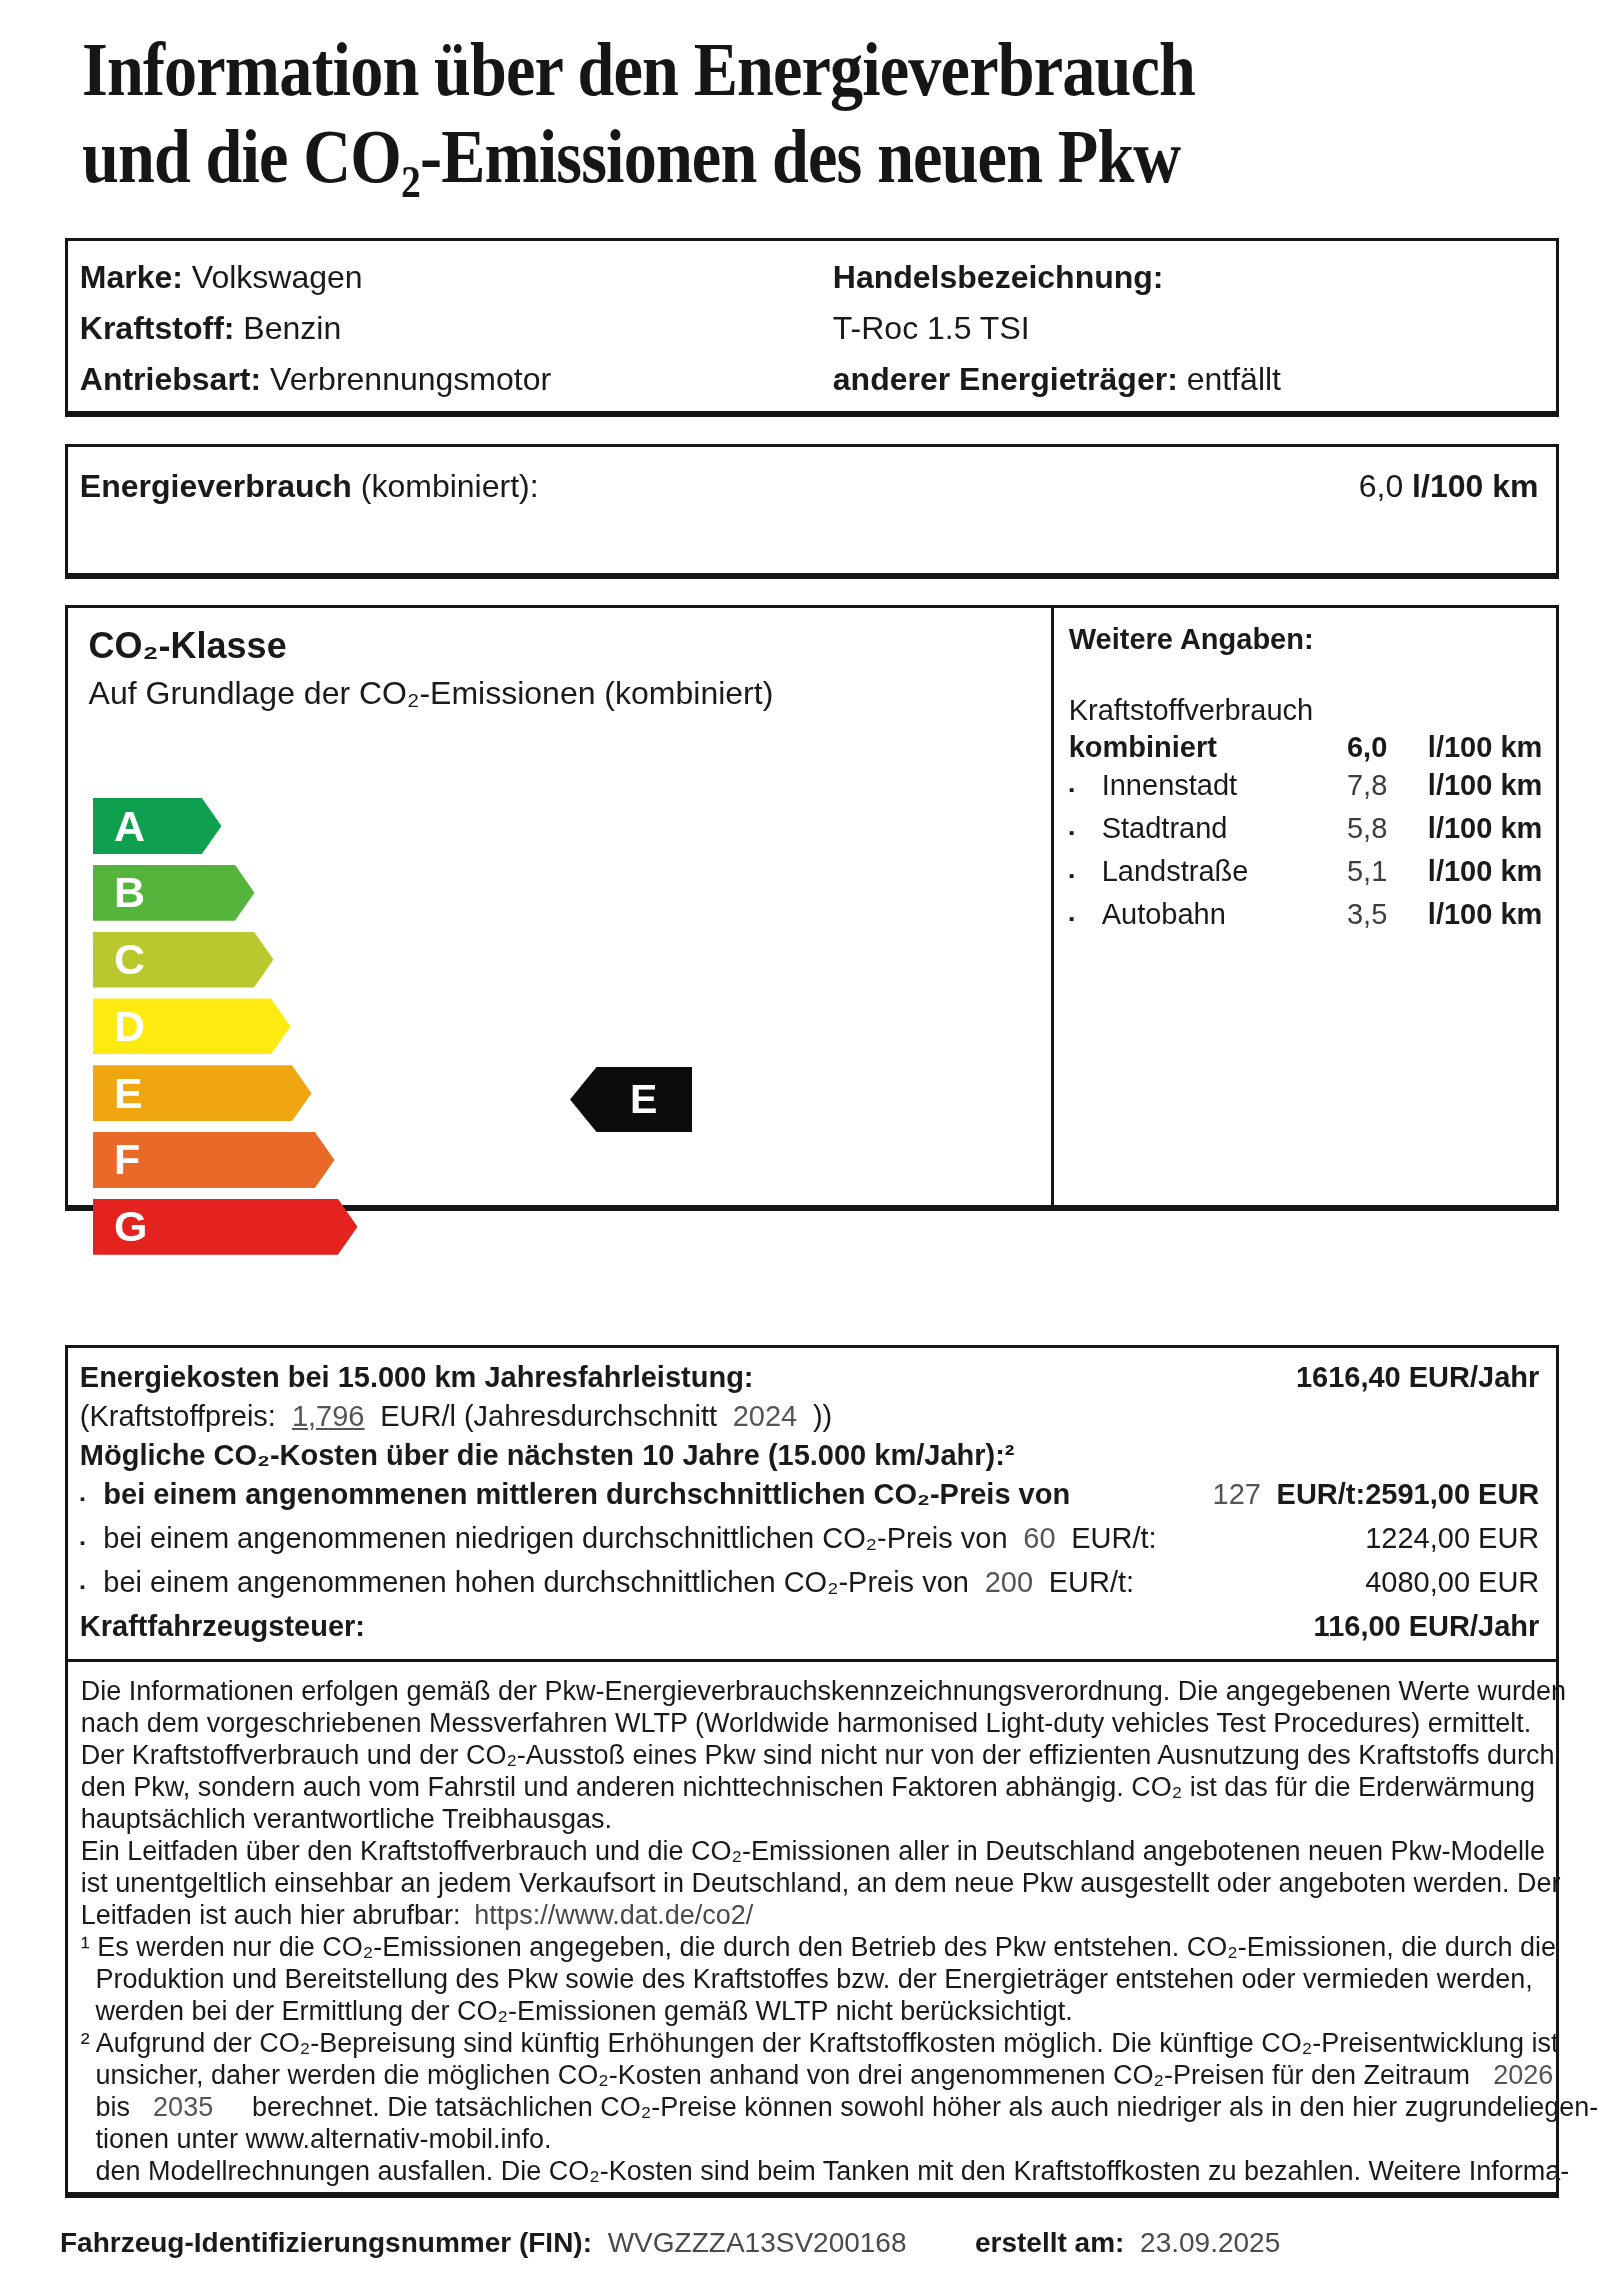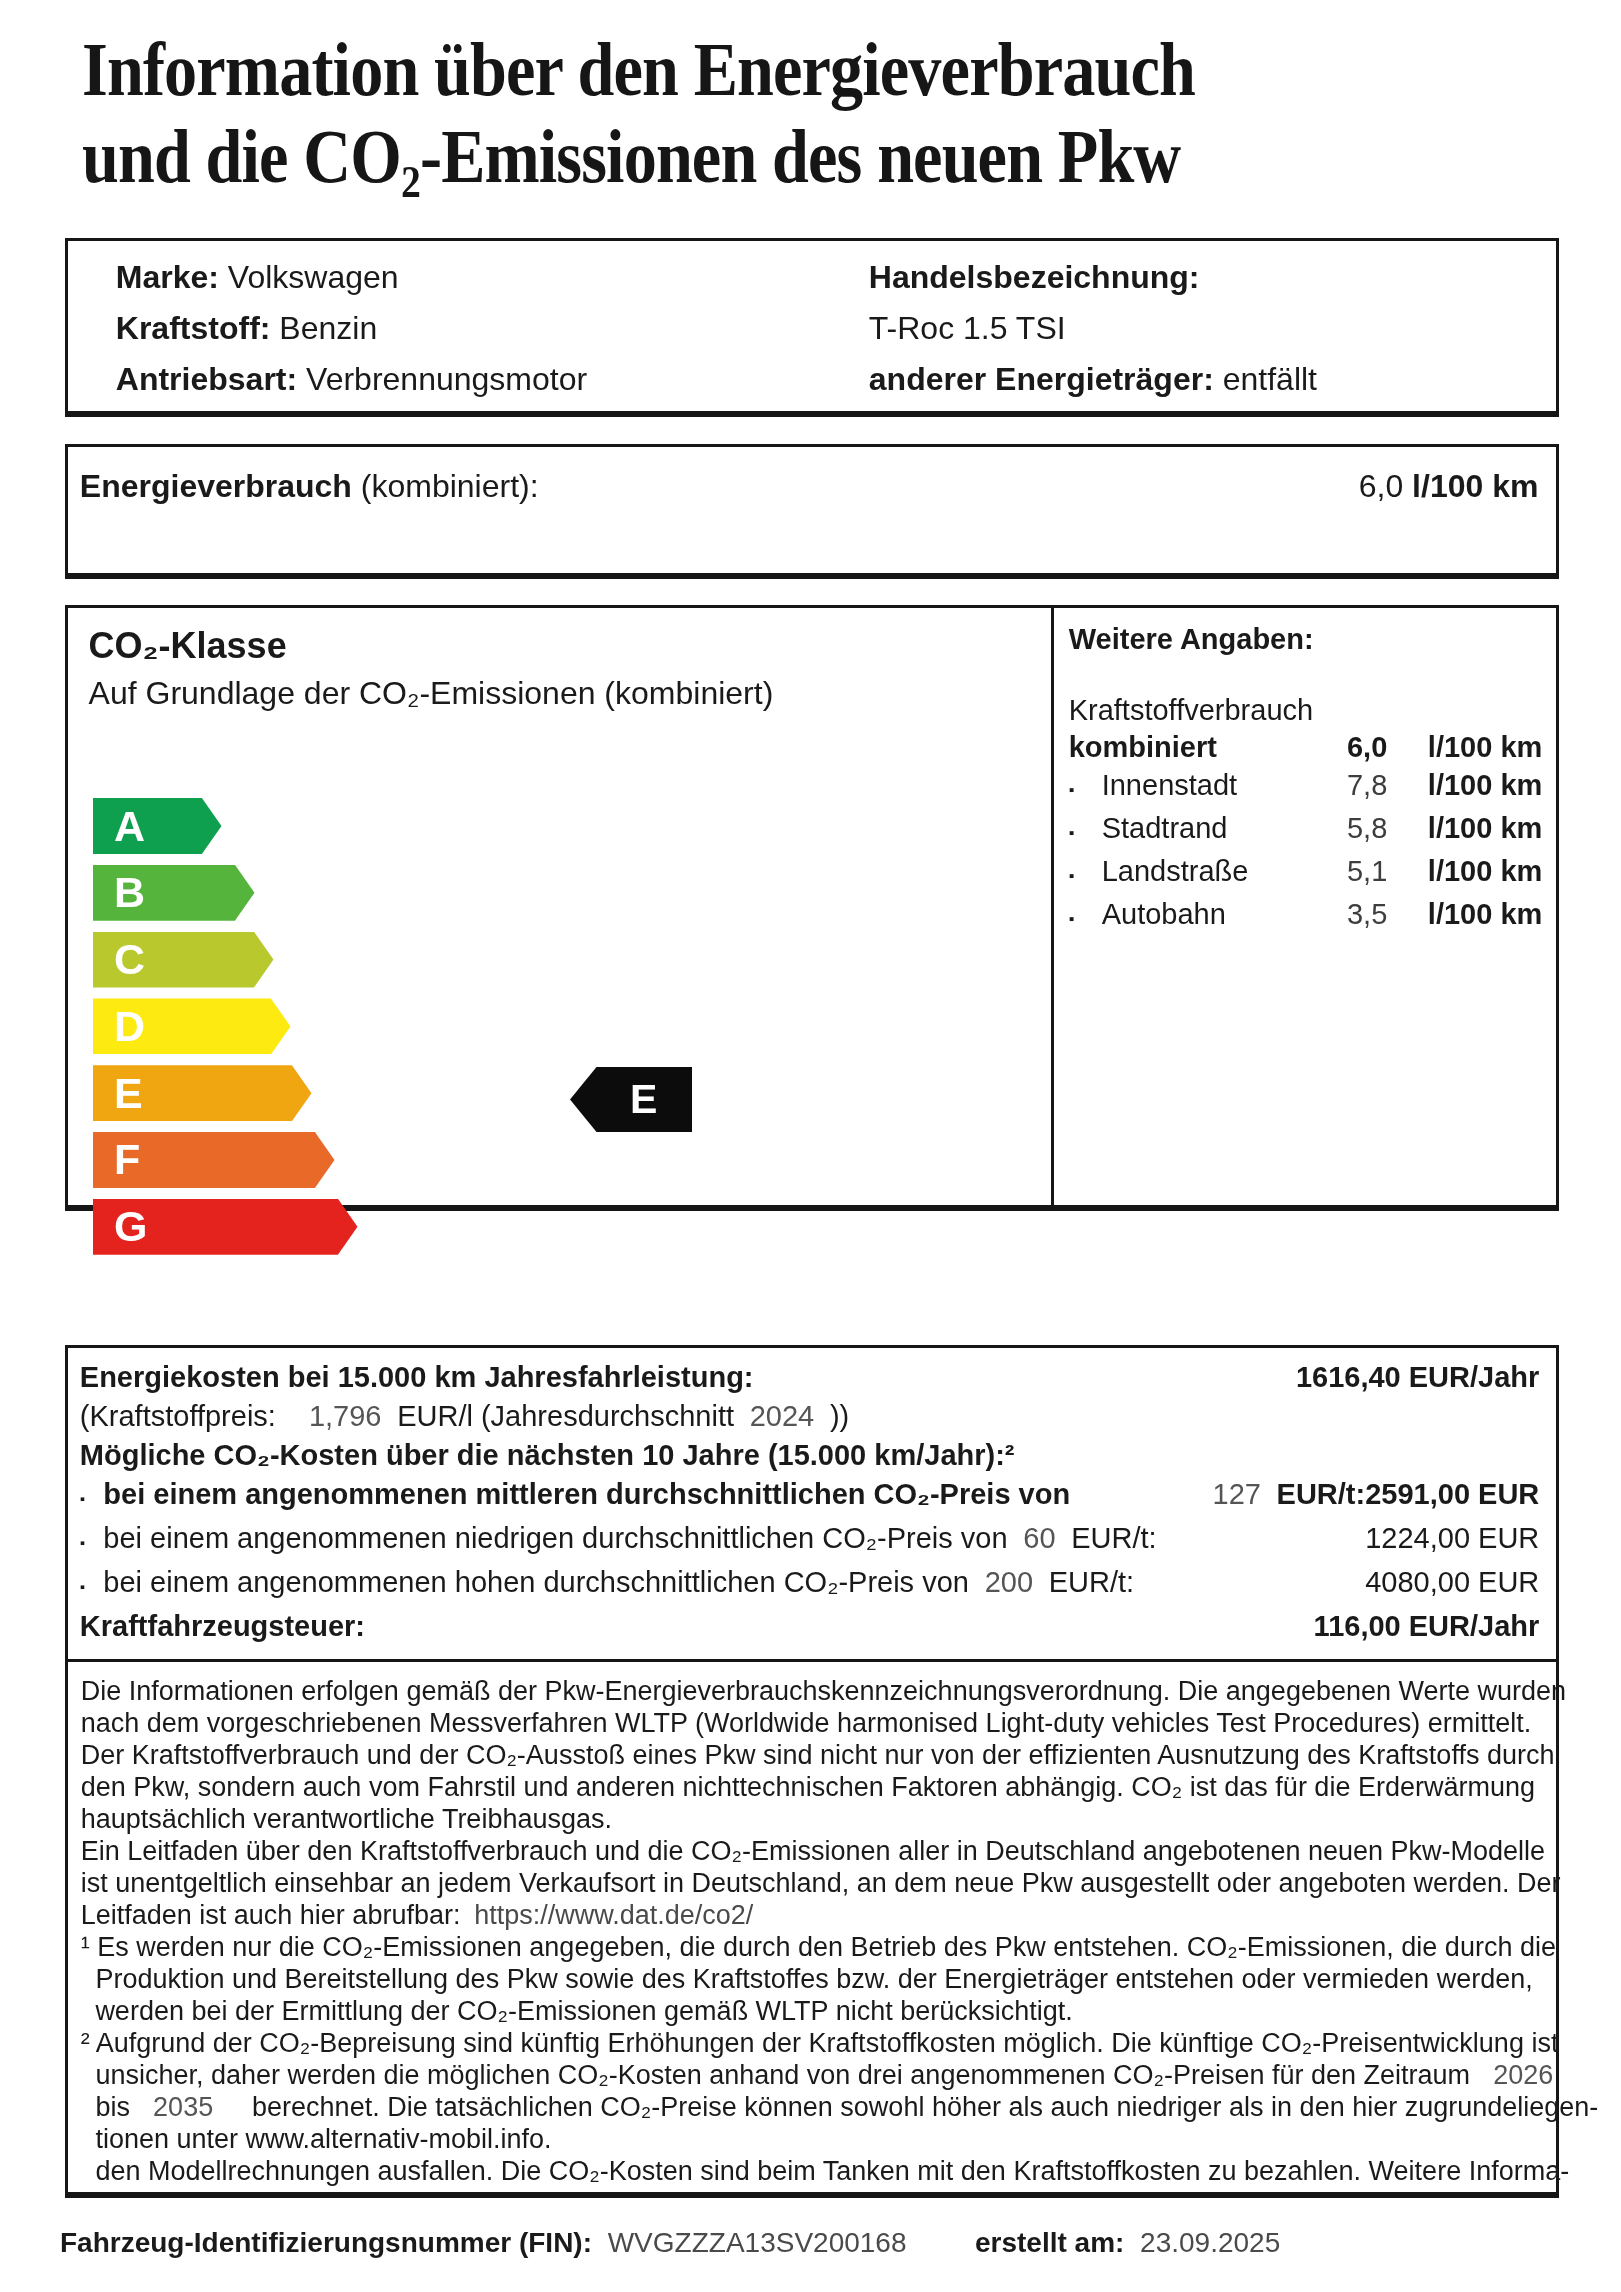--- a/index.html
+++ b/index.html
@@ -26,21 +26,21 @@
   .box {
     position:absolute; left:65px; width:1494px;
     border:3.9px solid #161616; border-bottom-width:6.9px;
     background:#fff;
   }
 
   
   #box-vehicle { top:238px; height:179px; padding:10.8px 9.8px 0 11.8px; display:flex; font-size:32px; }
   #box-vehicle .col-l { width:753px; }
   #box-vehicle .col-r { flex:1; }
-  .vrow { line-height:51px; white-space:nowrap;margin-left:36px; }
+  .vrow { line-height:51px; white-space:nowrap; }
   .lab { font-weight:bold; }
 
   
   #box-consumption { top:444px; height:135px; padding:13.7px 17.6px 0 11.8px; font-size:32px; }
   .crow { display:flex; align-items:baseline; line-height:51px; white-space:nowrap; }
   .crow .rgt { margin-left:auto; }
   .unit-b { font-weight:bold; }
 
   
   #box-co2class { top:605px; height:606px; display:flex; padding:0; }
@@ -73,21 +73,21 @@
   .wa-row .unit { text-align:right; font-weight:bold; white-space:nowrap; }
 
   
   #box-costs { top:1345px; height:334px; padding:9.8px 16.7px 0 11.8px; font-size:29px; }
   .cost-row { display:flex; align-items:baseline; line-height:39px; white-space:nowrap; }
   .cost-row .blt { width:23.5px; font-size:14.7px; }
   .b { font-weight:bold; }
   .gy { color:#555555; }
   .mla { margin-left:auto; }
   .sp-l { margin-left:15.7px; } .sp-r { margin-right:15.7px; }
-  .sp-l-lg { margin-left:33px; }
+  .sp-l-lg { margin-left:16px;text-decoration:underline; }
 
   
   #box-legal { top:1659px; height:539px; padding:12.7px 13.7px 0 12.7px; font-size:27px; }
   .legal-line { line-height:32px; white-space:nowrap; }
   .legal-line.cont { padding-left:14.7px; }
   .url { color:#4a4a4a; margin-left:13.7px; }
 
   
   #footer { position:absolute; top:2227px; left:60px; width:1482px; height:39px; font-size:28px; }
   #footer .grp1 { position:absolute; left:0; top:0; white-space:nowrap; }

